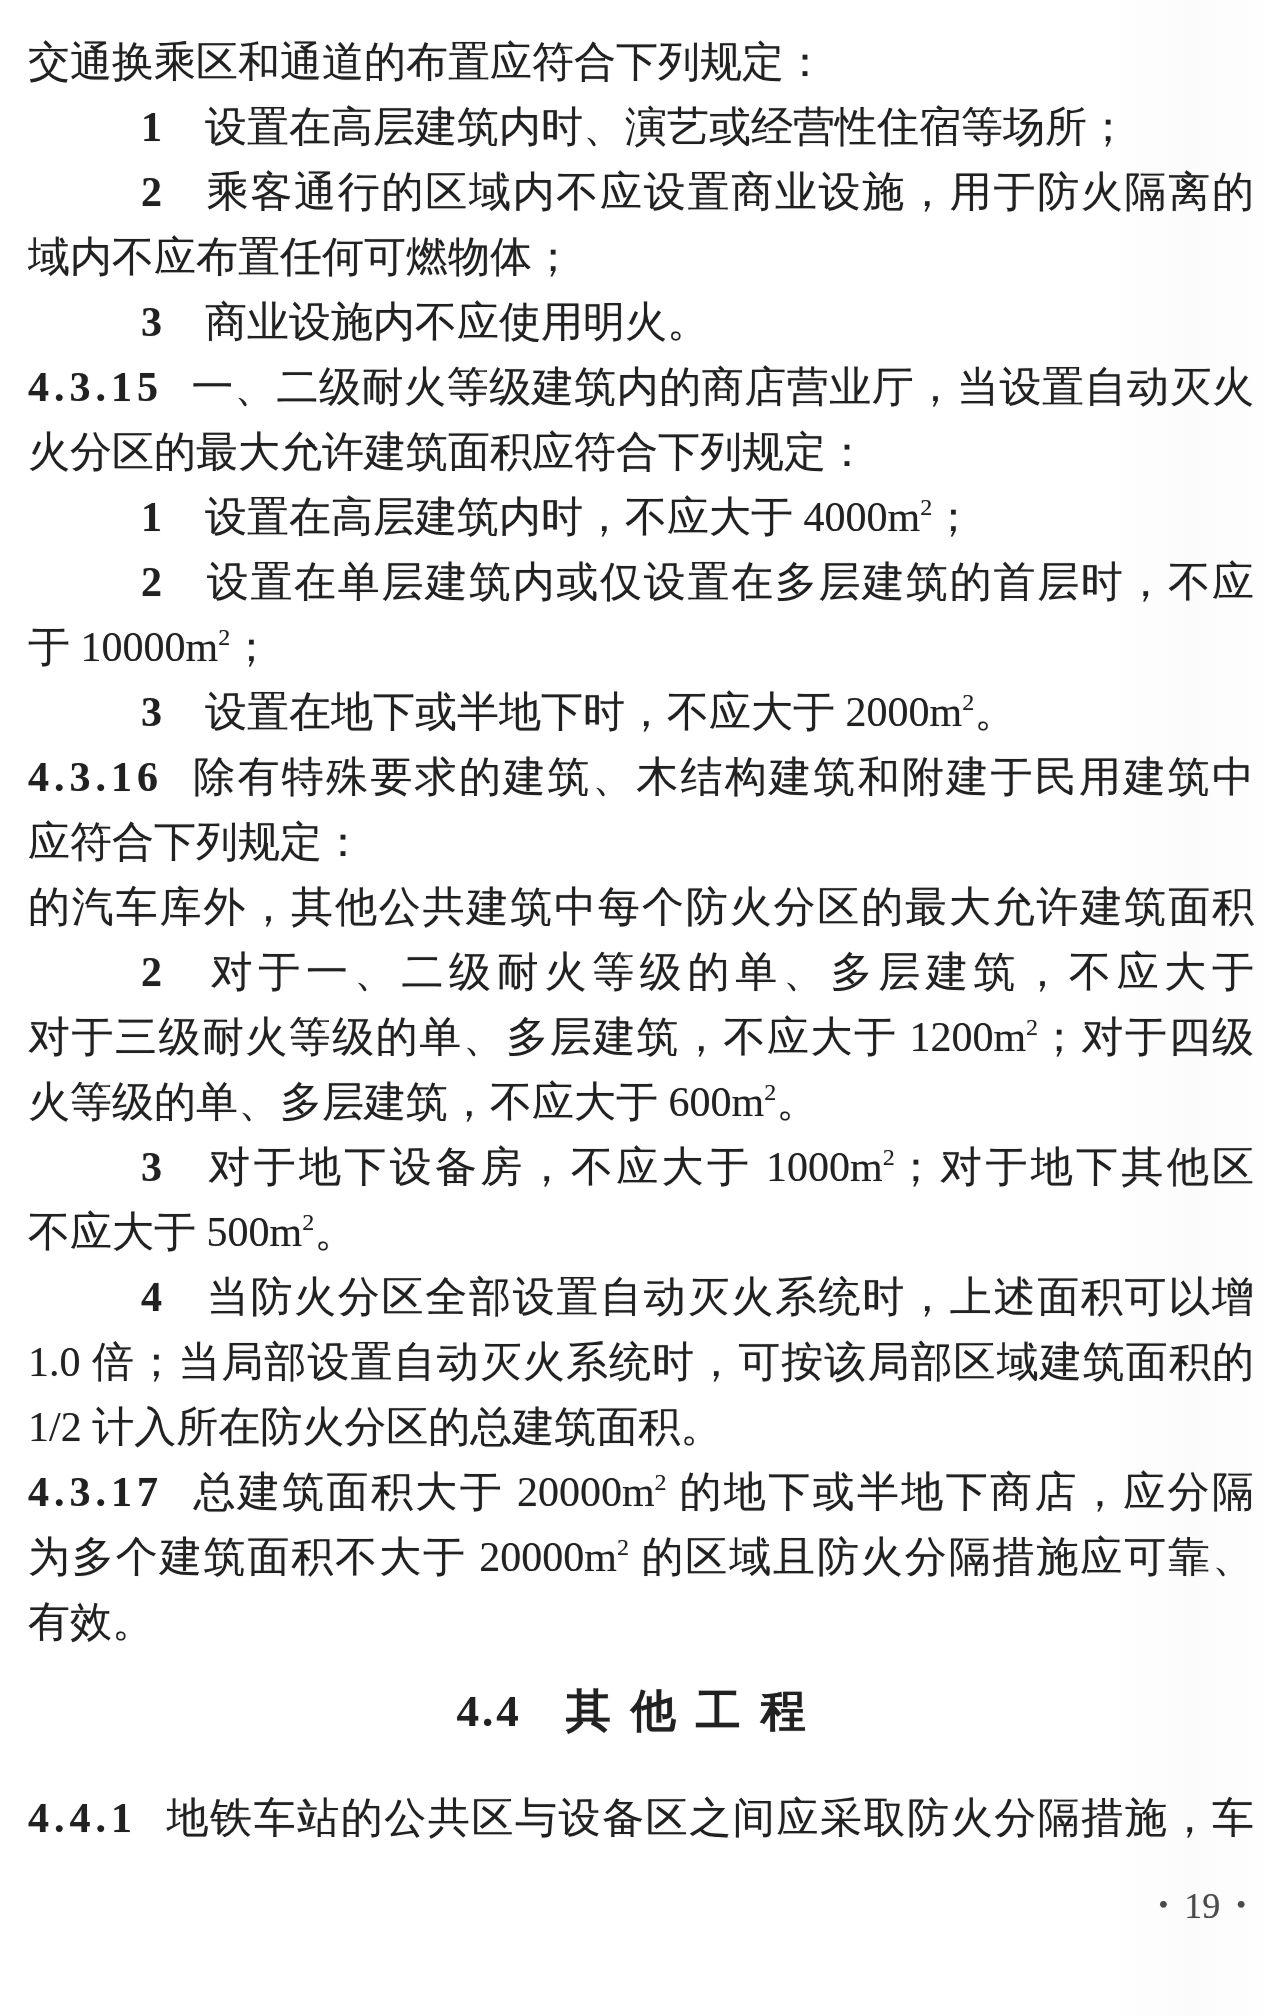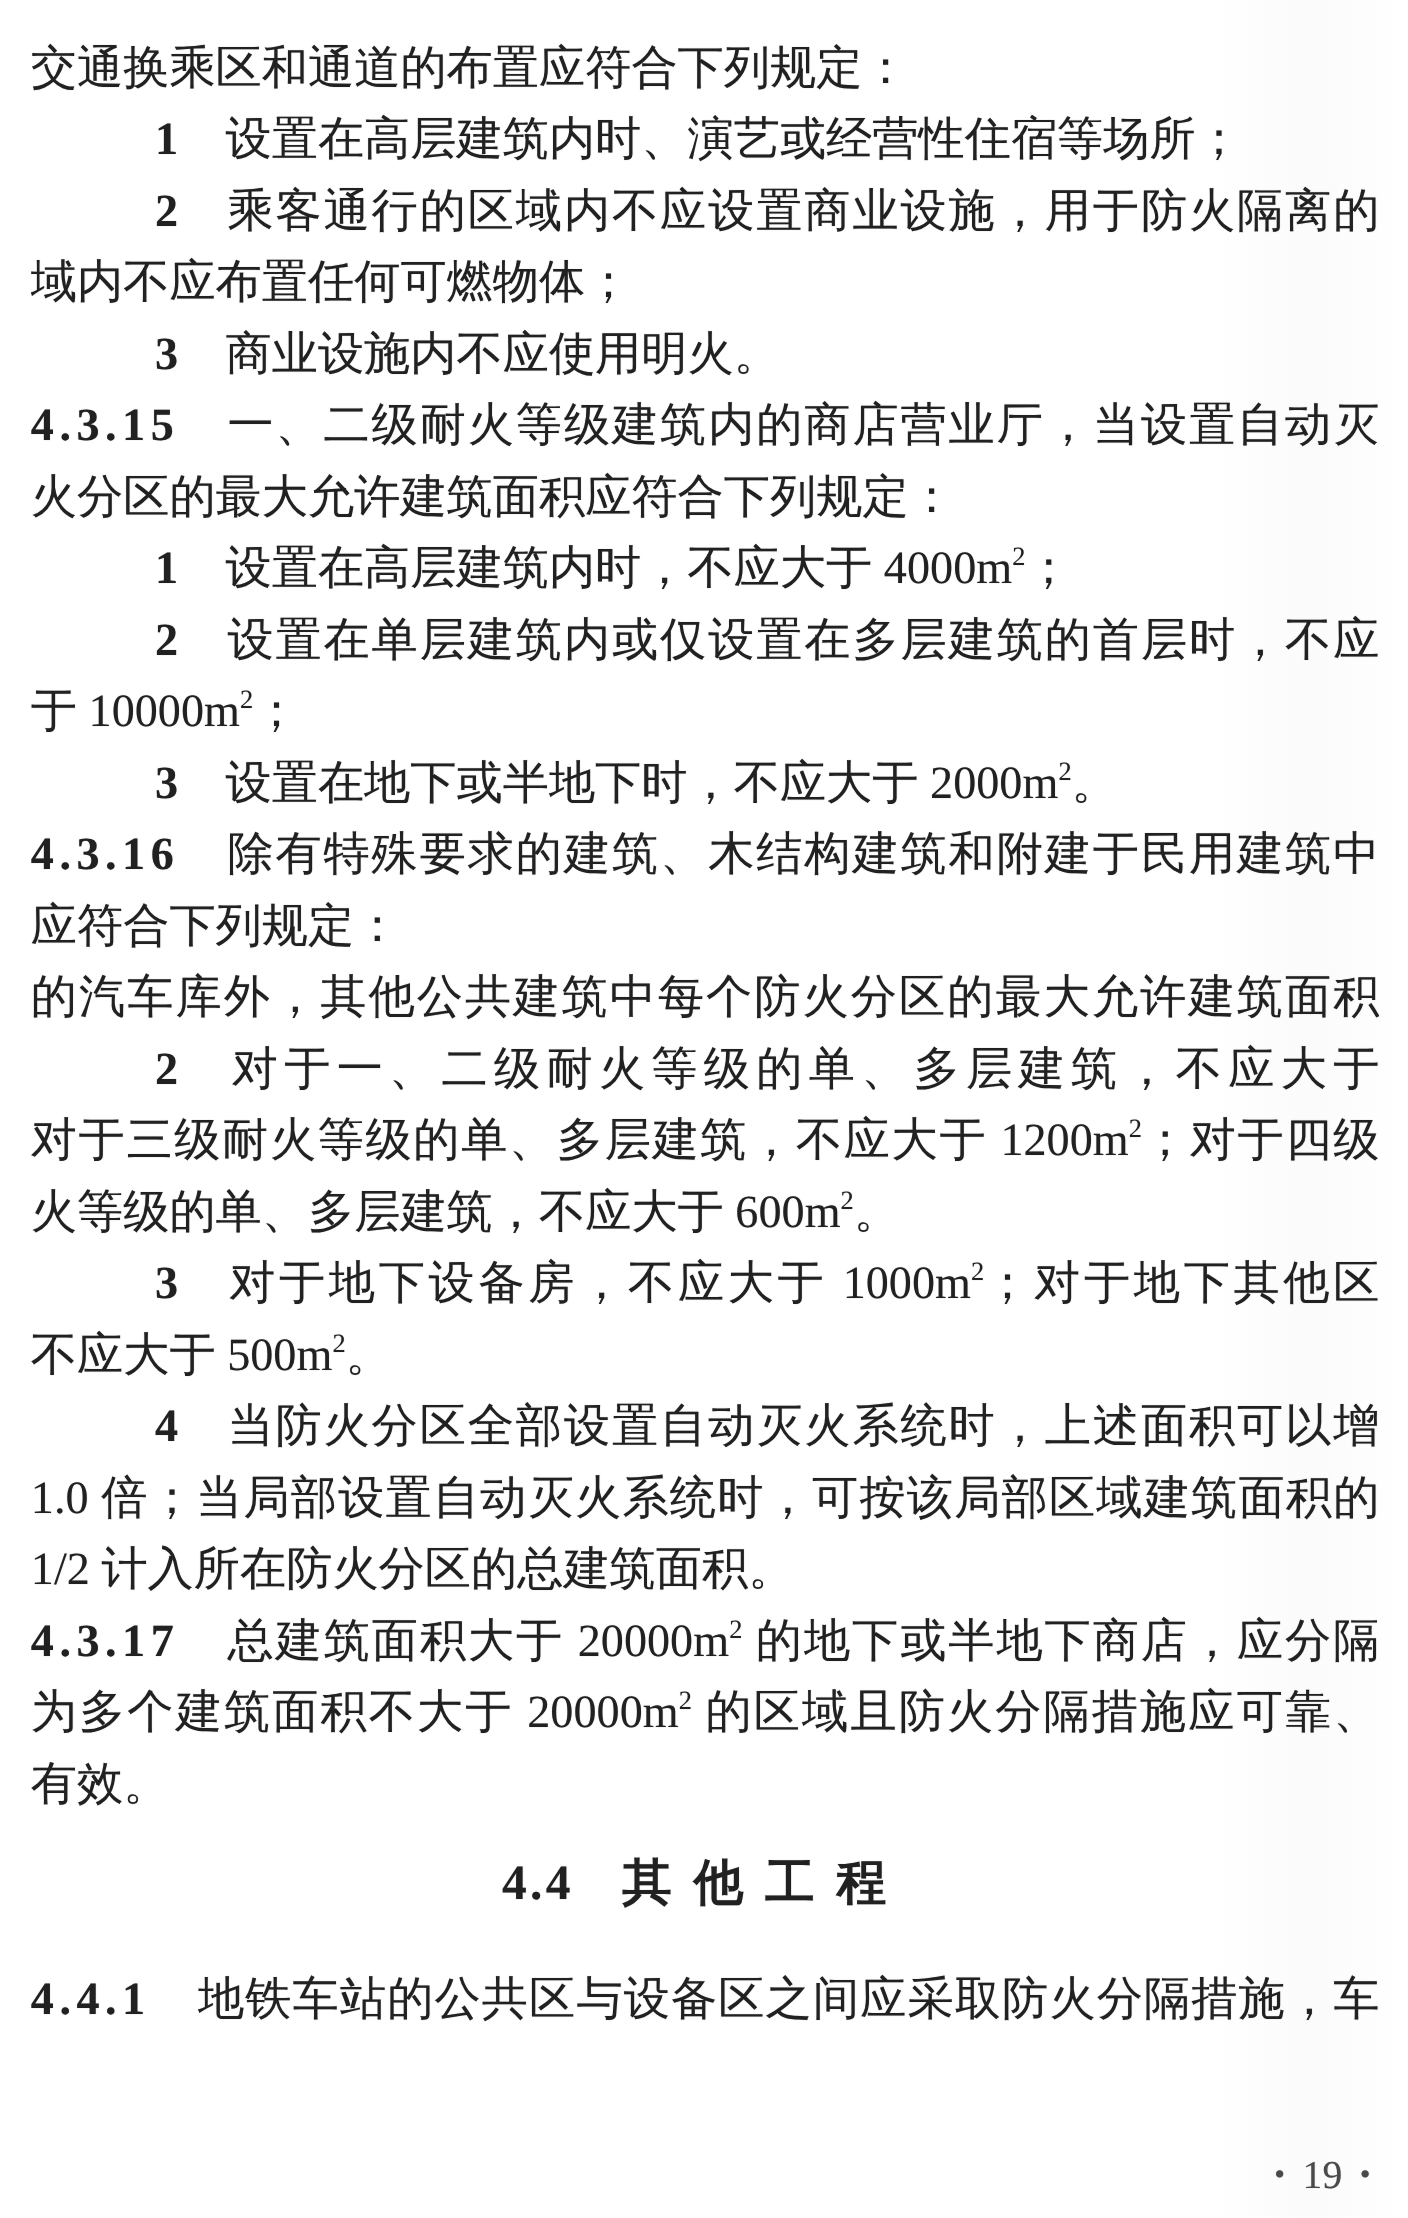--- a/index.html
+++ b/index.html
@@ -35,21 +35,21 @@
   }
   .line.item { padding-left: 113px; }
   .line .num { font-weight: bold; }
   .line.item .num {
     display: inline-block;
     width: 64px;
     letter-spacing: 0;
   }
   .line.clause .num {
     letter-spacing: 5px;
-    margin-right: 42px;
+    margin-right: 28px;
   }
   sup {
     font-size: 24px;
     line-height: 0;
     vertical-align: 16px;
     letter-spacing: 0;
   }
   .heading {
     height: 65px;
     line-height: 65px;
@@ -57,21 +57,21 @@
     margin-bottom: 42px;
     text-align: center;
     font-weight: bold;
     font-size: 45px;
     text-shadow: 0 0 1px rgba(20,20,20,0.35);
   }
   .heading .hnum { letter-spacing: 3px; margin-right: 44px; }
   .heading .htitle { letter-spacing: 20px; }
   .footer {
     position: absolute;
-    top: 1952px;
+    top: 1880px;
     right: 34px;
     height: 50px;
     line-height: 50px;
     font-size: 36px;
     color: #4a4a4a;
     text-shadow: 0 0 1px rgba(20,20,20,0.3);
   }
   .footer .fdot { font-size: 28px; vertical-align: 4px; }
   .footer .fnum { margin: 0 16px; }
 </style>

